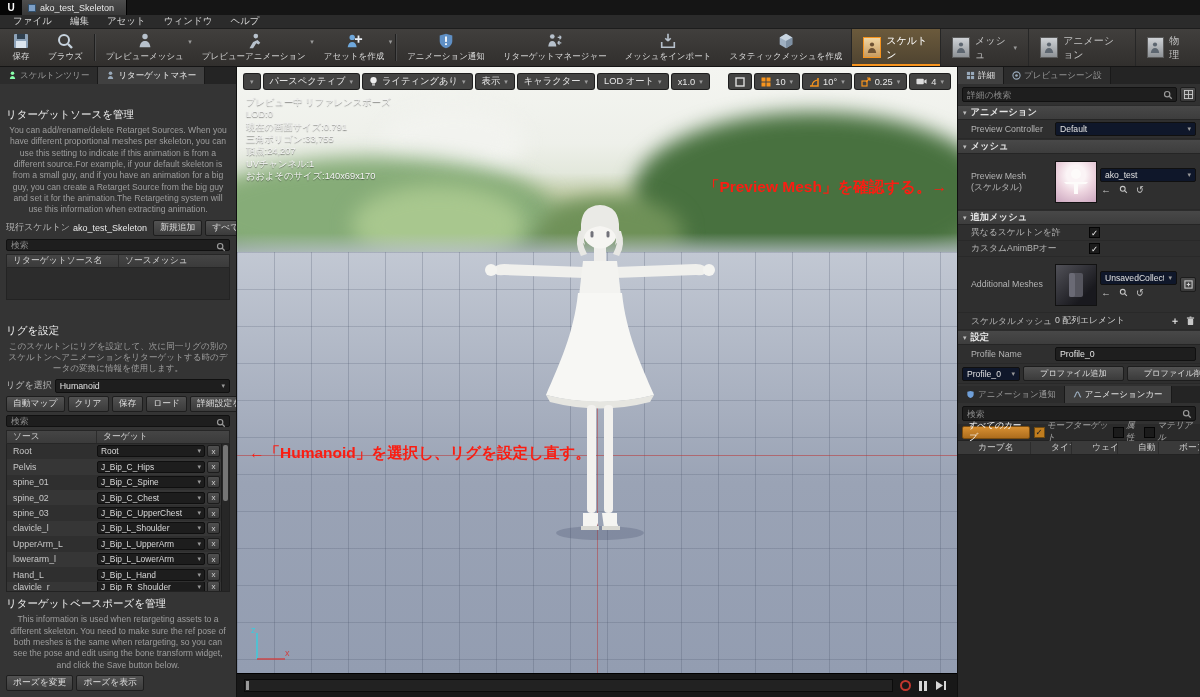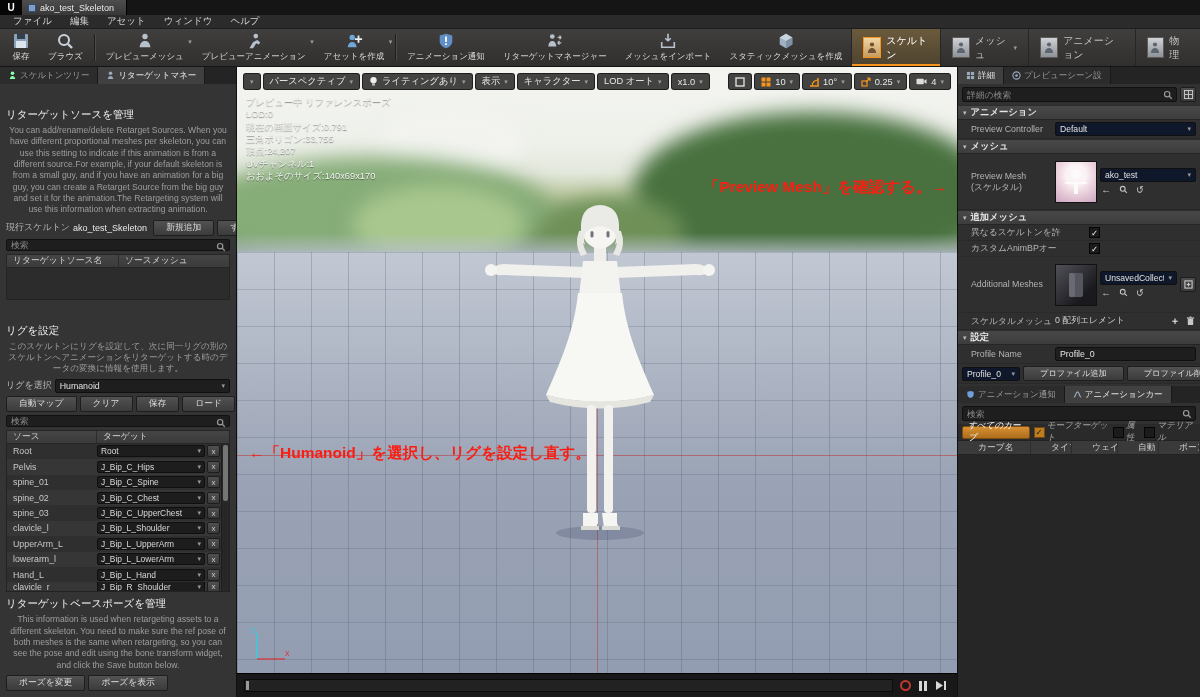--- a/index.html
+++ b/index.html
@@ -31,21 +31,21 @@
 .left-panel{width:237px;background:#343434;border-right:1px solid #101010;display:flex;flex-direction:column;}
 .lp-tabs{height:17px;display:flex;background:#242424;flex:none;}
 .lp-tab{display:flex;align-items:center;gap:3px;padding:0 8px;font-size:8.5px;color:#9b9b9b;background:#2c2c2c;border-right:1px solid #191919;}
 .lp-tab.active{background:#404040;color:#ececec;}
 .lp-body{flex:1;padding:4px 6px 3px;display:flex;flex-direction:column;overflow:hidden;}
 h3.sec{font-size:10.5px;color:#f0f0f0;font-weight:normal;margin:20px 0 3px;}
 p.desc{font-size:8.6px;color:#9e9e9e;line-height:1.32;margin-bottom:4px;text-align:center;}
 .row{display:flex;align-items:center;gap:3px;margin-bottom:3px;}
 .lblgray{color:#b9b9b9;font-size:9px;white-space:nowrap;}
 .lblwhite{color:#e8e8e8;font-size:9px;white-space:nowrap;}
-.btn{background:linear-gradient(#525252,#3b3b3b);border:1px solid #1e1e1e;border-radius:2px;color:#dcdcdc;font-size:8.8px;padding:1px 12px;white-space:nowrap;cursor:default;}
+.btn{background:linear-gradient(#525252,#3b3b3b);border:1px solid #1e1e1e;border-radius:2px;color:#dcdcdc;font-size:8.8px;padding:1px 6px;white-space:nowrap;cursor:default;}
 .search{position:relative;height:15px;background:#1e1e1e;border:1px solid #111;border-radius:2px;display:flex;align-items:center;padding:0 16px 0 4px;margin-bottom:3px;}
 .search input{flex:1;background:transparent;border:0;outline:0;color:#ccc;font-size:8.8px;min-width:0;}
 .search input::placeholder{color:#8b8b8b;}
 .magwrap{position:absolute;right:3px;top:2px;}
 .tbl-hd{display:flex;height:14px;background:linear-gradient(#454545,#3b3b3b);border:1px solid #262626;align-items:center;font-size:8.8px;color:#d2d2d2;flex:none;}
 .tbl-hd .c1{width:112px;padding-left:6px;border-right:1px solid #2c2c2c;}
 .tbl-hd .c2{flex:1;padding-left:6px;}
 .tbl-empty{height:54px;background:#2c2c2c;border:1px solid #232323;border-top:0;margin-bottom:4px;}
 .rig-dd{flex:1;height:14px;background:#1e1e1e;border:1px solid #101010;border-radius:2px;display:flex;align-items:center;justify-content:space-between;padding:0 4px;font-size:8.8px;color:#e0e0e0;}
 .car{font-size:7px;color:#9a9a9a;}

